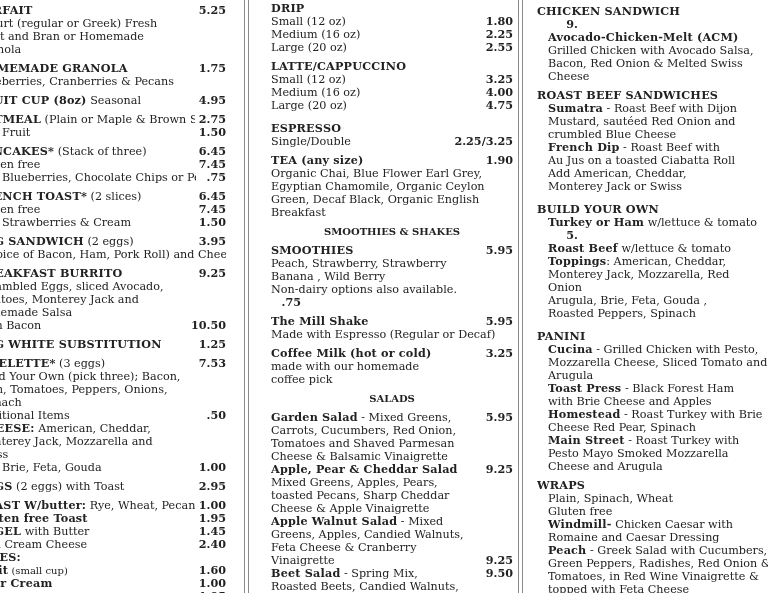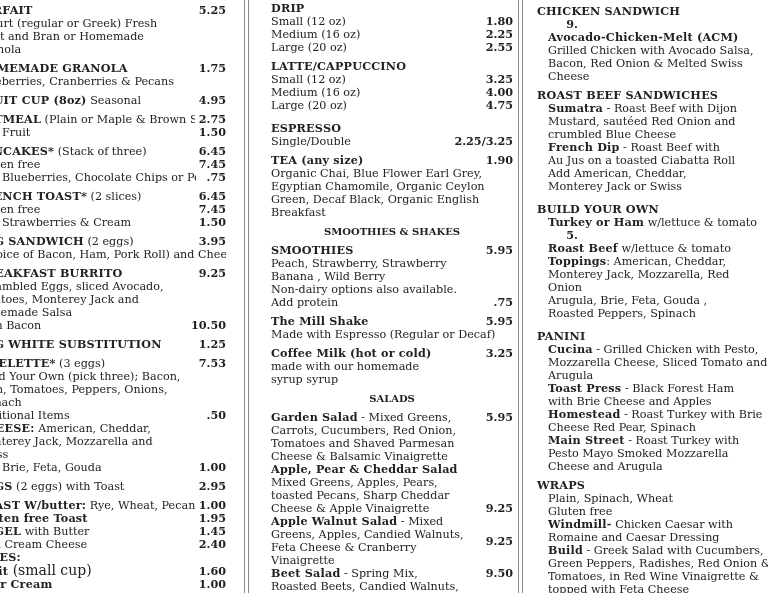--- a/index.html
+++ b/index.html
@@ -155,21 +155,21 @@
         <span class="price">1.45</span>
       </div>
     <div class="row">
         <span class="txt"><span class="b"></span><span>with Cream Cheese</span></span>
         <span class="price">2.40</span>
       </div>
   </div>
   <div class="b">SIDES:</div>
   <div>
     <div class="row">
-        <span class="txt"><span class="b">Fruit</span><span style="font-size:14px">  (small cup)</span></span>
+        <span class="txt"><span class="b">Fruit</span><span style="font-size:10px">  (small cup)</span></span>
         <span class="price">1.60</span>
       </div>
     <div class="row">
         <span class="txt b">Sour Cream</span>
         <span class="price">1.00</span>
       </div>
     <div class="row">
         <span class="txt b">Salsa</span>
         <span class="price">1.95</span>
       </div>
@@ -229,48 +229,47 @@
   </div>
   <div class="section-title">SMOOTHIES  &amp; SHAKES</div>
   <div>
     <div class="row">
         <span class="txt b">SMOOTHIES</span>
         <span class="price">5.95</span>
       </div>
     <div class="desc" style="padding-right:40px">Peach, Strawberry,  Strawberry  Banana , Wild Berry</div>
     <div>Non-dairy options also available.</div>
     <div class="row">
-        <span class="txt">Add protein</span>
         <span class="price">.75</span>
       </div>
   </div>
   <div class="gap"></div>
   <div>
     <div class="row">
         <span class="txt b it">The Mill Shake</span>
         <span class="price">5.95</span>
       </div>
     <div>Made with Espresso (Regular or Decaf)</div>
   </div>
   <div class="gap"></div>
   <div class="row" style="align-items:flex-start">
-    <span class="txt desc" style="padding-right:30px"><span class="b">Coffee Milk (hot  or cold)</span><span> made with our homemade syrup syrup</span></span>
+    <span class="txt desc" style="padding-right:30px"><span class="b">Coffee Milk (hot  or cold)</span><span> made with our homemade coffee pick</span></span>
     <span class="price">3.25</span>
   </div>
   <div class="section-title">SALADS</div>
   <div>
     <div class="row" style="align-items:flex-start">
         <span class="txt desc" style="padding-right:10px"><span class="b">Garden Salad</span><span> - Mixed Greens, Carrots, Cucumbers, Red Onion, Tomatoes and Shaved Parmesan Cheese &amp; Balsamic Vinaigrette</span></span>
         <span class="price">5.95</span>
       </div>
-    <div class="row" style="align-items:flex-end">
+    <div class="row" style="align-items:flex-start">
         <span class="txt desc"><span class="b">Apple, Pear &amp; Cheddar Salad</span><span> Mixed Greens, Apples, Pears, toasted Pecans, Sharp Cheddar Cheese &amp; Apple Vinaigrette</span></span>
         <span class="price">9.25</span>
       </div>
-    <div class="row" style="align-items:center">
+    <div class="row" style="align-items:flex-end">
         <span class="txt desc"><span class="b">Apple Walnut Salad</span><span> - Mixed Greens, Apples, Candied Walnuts, Feta Cheese &amp; Cranberry Vinaigrette</span></span>
         <span class="price">9.25</span>
       </div>
     <div class="row" style="align-items:flex-start">
         <span class="txt desc" style="padding-right:20px"><span class="b">Beet Salad</span><span> - Spring Mix,  Roasted Beets, Candied Walnuts, Goat Cheese  &amp;  Honey Mustard Vinaigrette.</span></span>
         <span class="price">9.50</span>
       </div>
 
   </div>
 
@@ -343,17 +342,17 @@
   <div class="indent">
     <div class="row">
         <span class="txt">Plain, Spinach, Wheat</span>
         <span class="price">8.5</span>
       </div>
     <div class="row">
         <span class="txt">Gluten free</span>
         <span class="price">9.5</span>
       </div>
     <div class="desc" style="padding-right:30px"><span class="b">Windmill-</span><span> Chicken Caesar with Romaine and Caesar Dressing</span></div>
-    <div class="desc"><span class="b">Build</span><span> - Greek Salad with Cucumbers, Green Peppers, Radishes, Red Onion &amp; Tomatoes,  in Red Wine Vinaigrette &amp; topped with Feta Cheese</span></div>
+    <div class="desc"><span class="b">Peach</span><span> - Greek Salad with Cucumbers, Green Peppers, Radishes, Red Onion &amp; Tomatoes,  in Red Wine Vinaigrette &amp; topped with Feta Cheese</span></div>
 
   </div>
 
 </div>
 
 </body></html>

